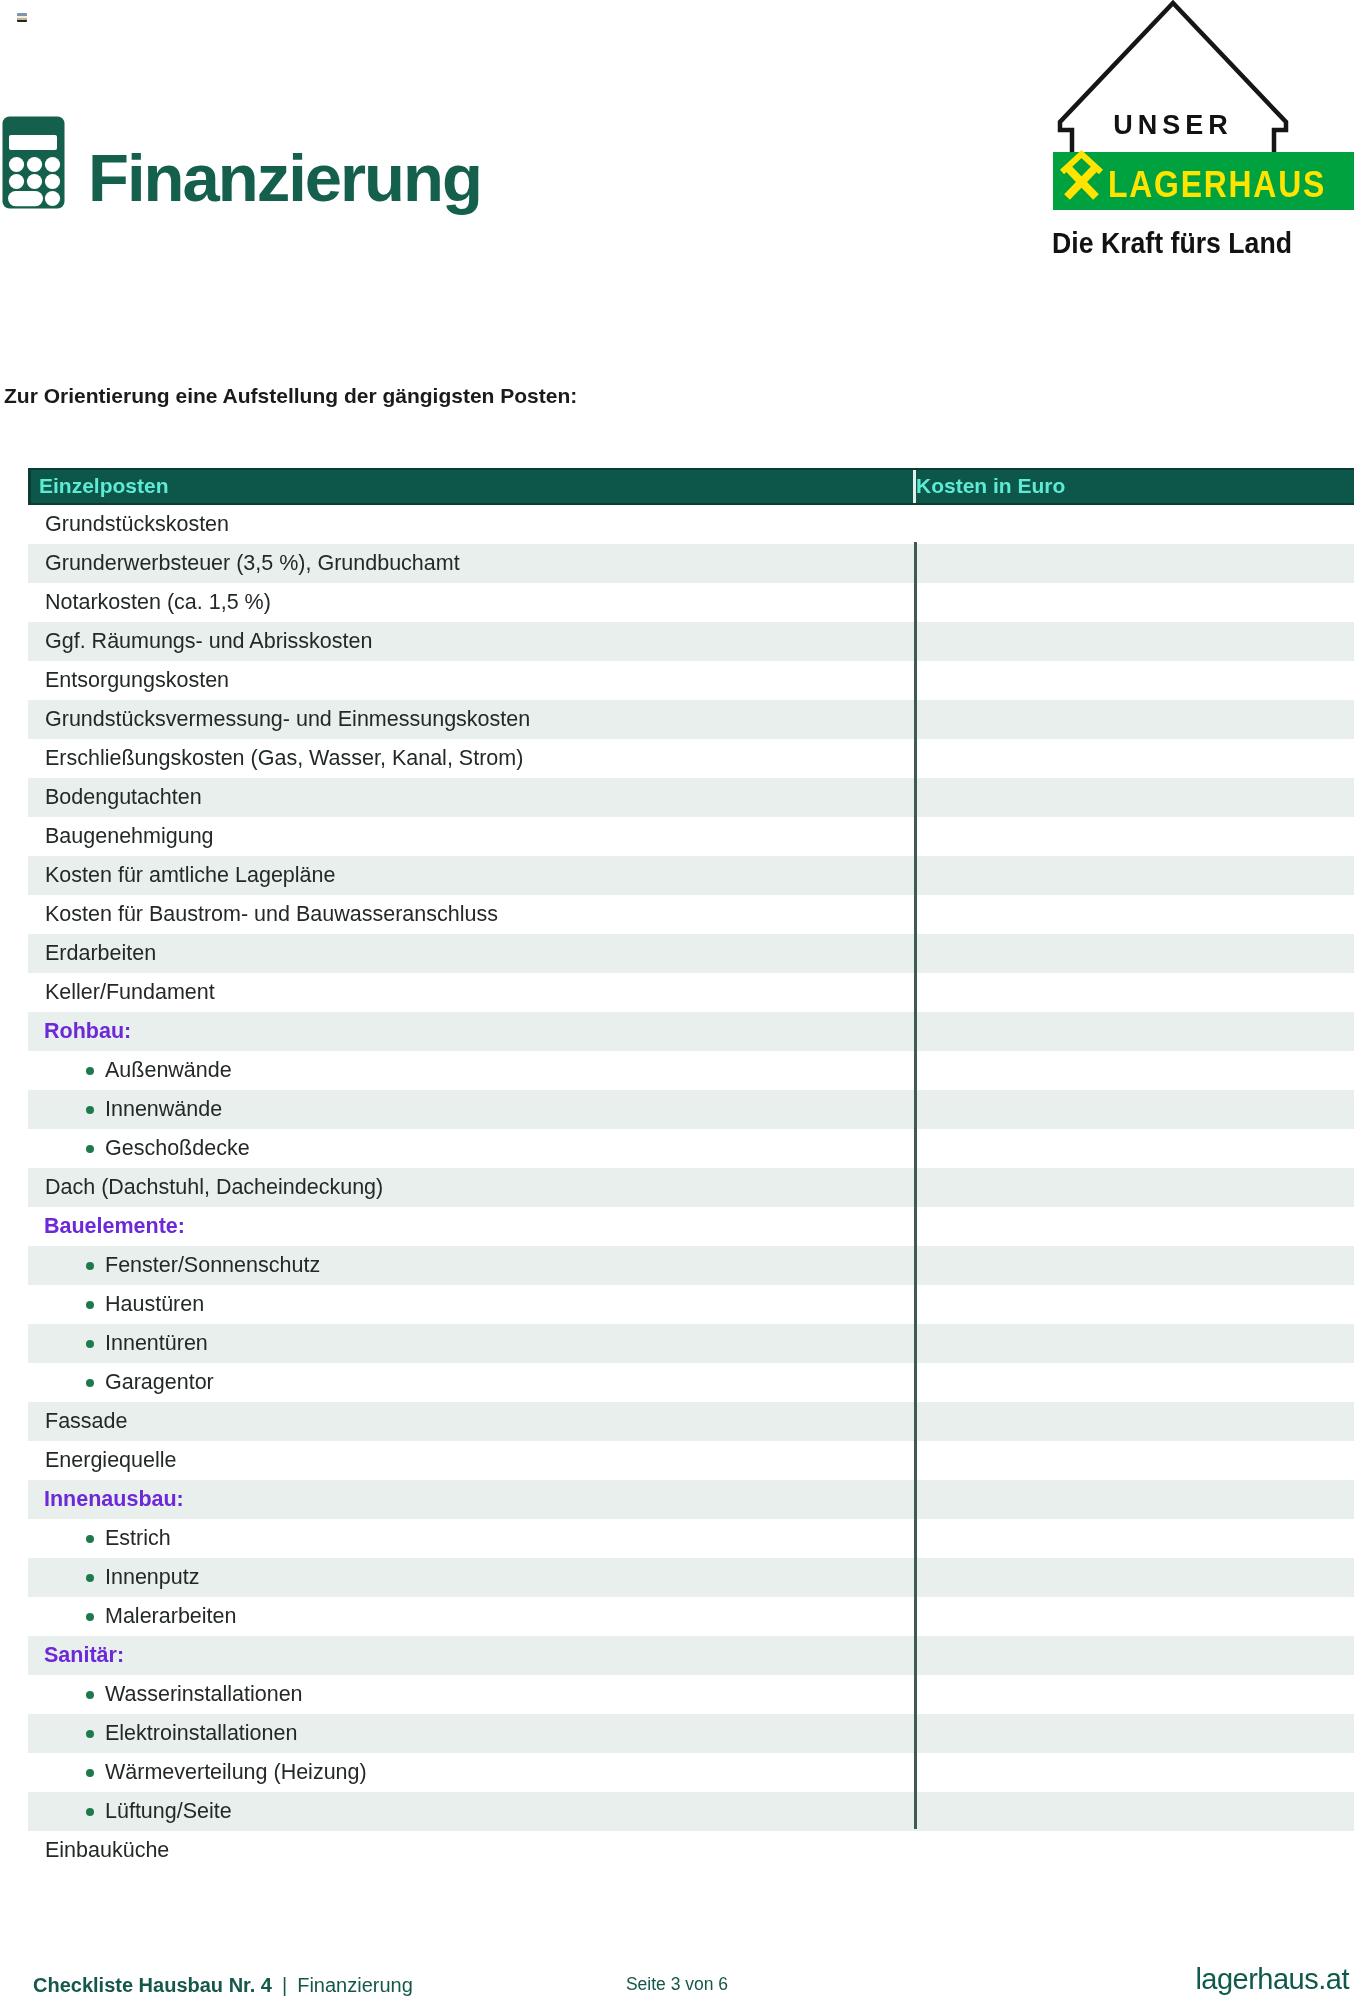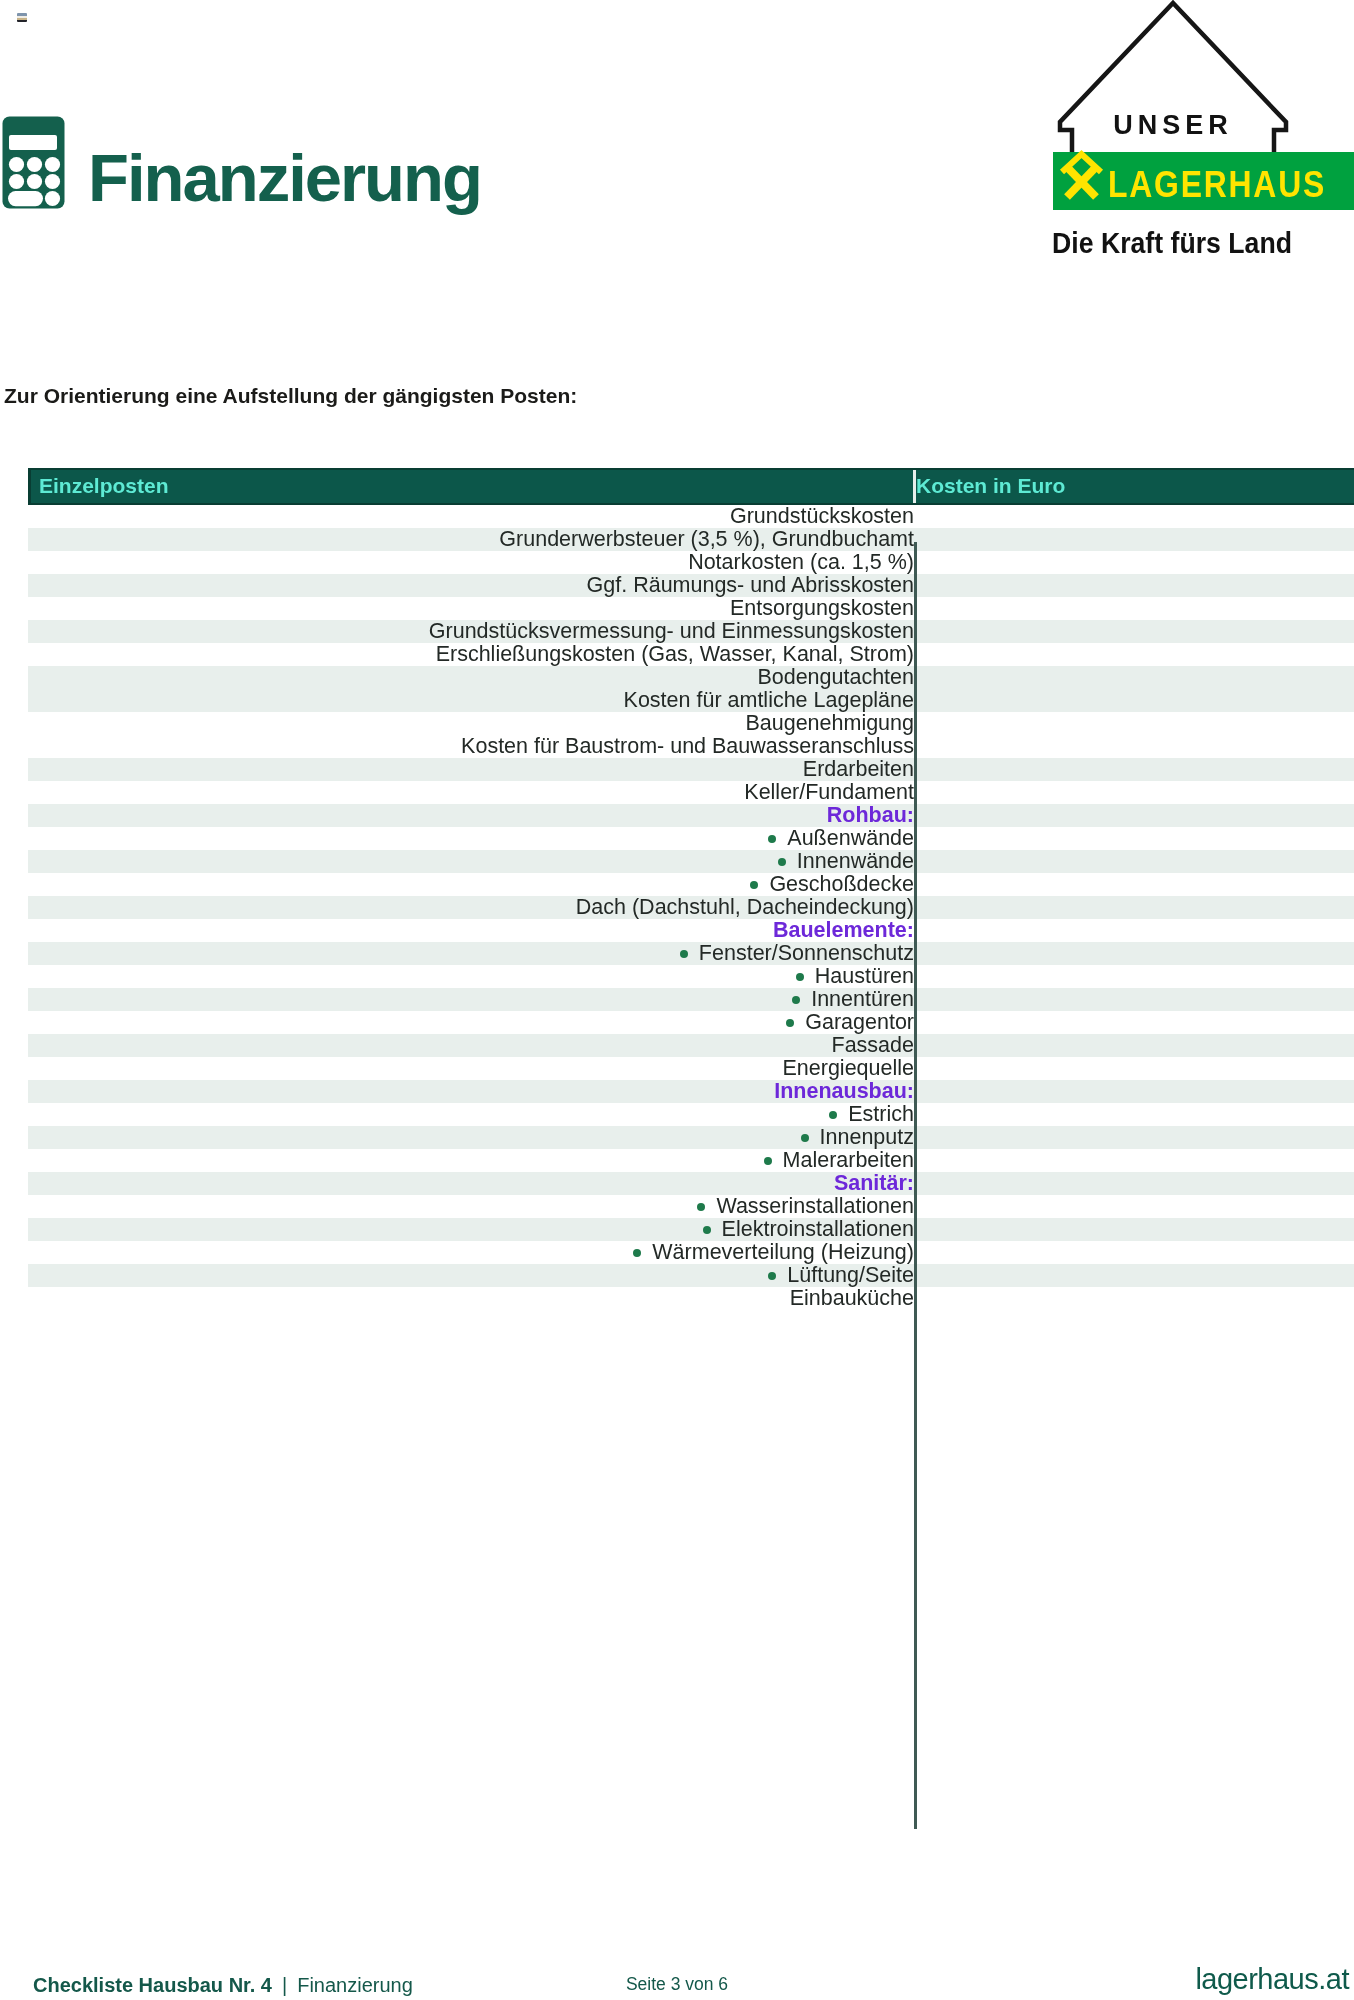--- a/index.html
+++ b/index.html
@@ -35,21 +35,21 @@
     display:flex;height:37px;box-sizing:border-box;
     background:#0c574a;
     border-top:2.5px solid #093d33;border-bottom:2.5px solid #093d33;border-left:3px solid #093d33;
   }
   .th{color:#5eead4;font-size:21px;font-weight:700;line-height:31px;}
   .th-left{width:882px;padding-left:8px;box-sizing:border-box;}
   .th-gap{width:3px;background:#e6efec;}
   .th-right{flex:1;}
 
   .tbody{position:relative;}
-  .row{display:flex;height:23px;align-items:center;text-align:right;}
+  .row{display:flex;height:39px;align-items:center;}
   .row.alt{background:#e8efec;}
   .cell-left{
     width:886px;box-sizing:border-box;padding-left:17px;
     font-size:21.5px;color:#232926;white-space:nowrap;
   }
   .cell-left.section{font-weight:700;color:#6d28d9;padding-left:16px;}
   .cell-left.bullet{padding-left:58px;}
   .dot{
     display:inline-block;width:8px;height:8px;border-radius:50%;
     background:#1e7a4b;margin-right:11px;vertical-align:2px;
@@ -150,26 +150,26 @@
           <div class="cell-right"></div>
         </div>
         <div class="row">
           <div class="cell-left normal"><span>Erschließungskosten (Gas, Wasser, Kanal, Strom)</span></div>
           <div class="cell-right"></div>
         </div>
         <div class="row alt">
           <div class="cell-left normal"><span>Bodengutachten</span></div>
           <div class="cell-right"></div>
         </div>
+        <div class="row">
+          <div class="cell-left normal"><span>Baugenehmigung</span></div>
+          <div class="cell-right"></div>
+        </div>
         <div class="row alt">
           <div class="cell-left normal"><span>Kosten für amtliche Lagepläne</span></div>
-          <div class="cell-right"></div>
-        </div>
-        <div class="row">
-          <div class="cell-left normal"><span>Baugenehmigung</span></div>
           <div class="cell-right"></div>
         </div>
         <div class="row">
           <div class="cell-left normal"><span>Kosten für Baustrom- und Bauwasseranschluss</span></div>
           <div class="cell-right"></div>
         </div>
         <div class="row alt">
           <div class="cell-left normal"><span>Erdarbeiten</span></div>
           <div class="cell-right"></div>
         </div>

